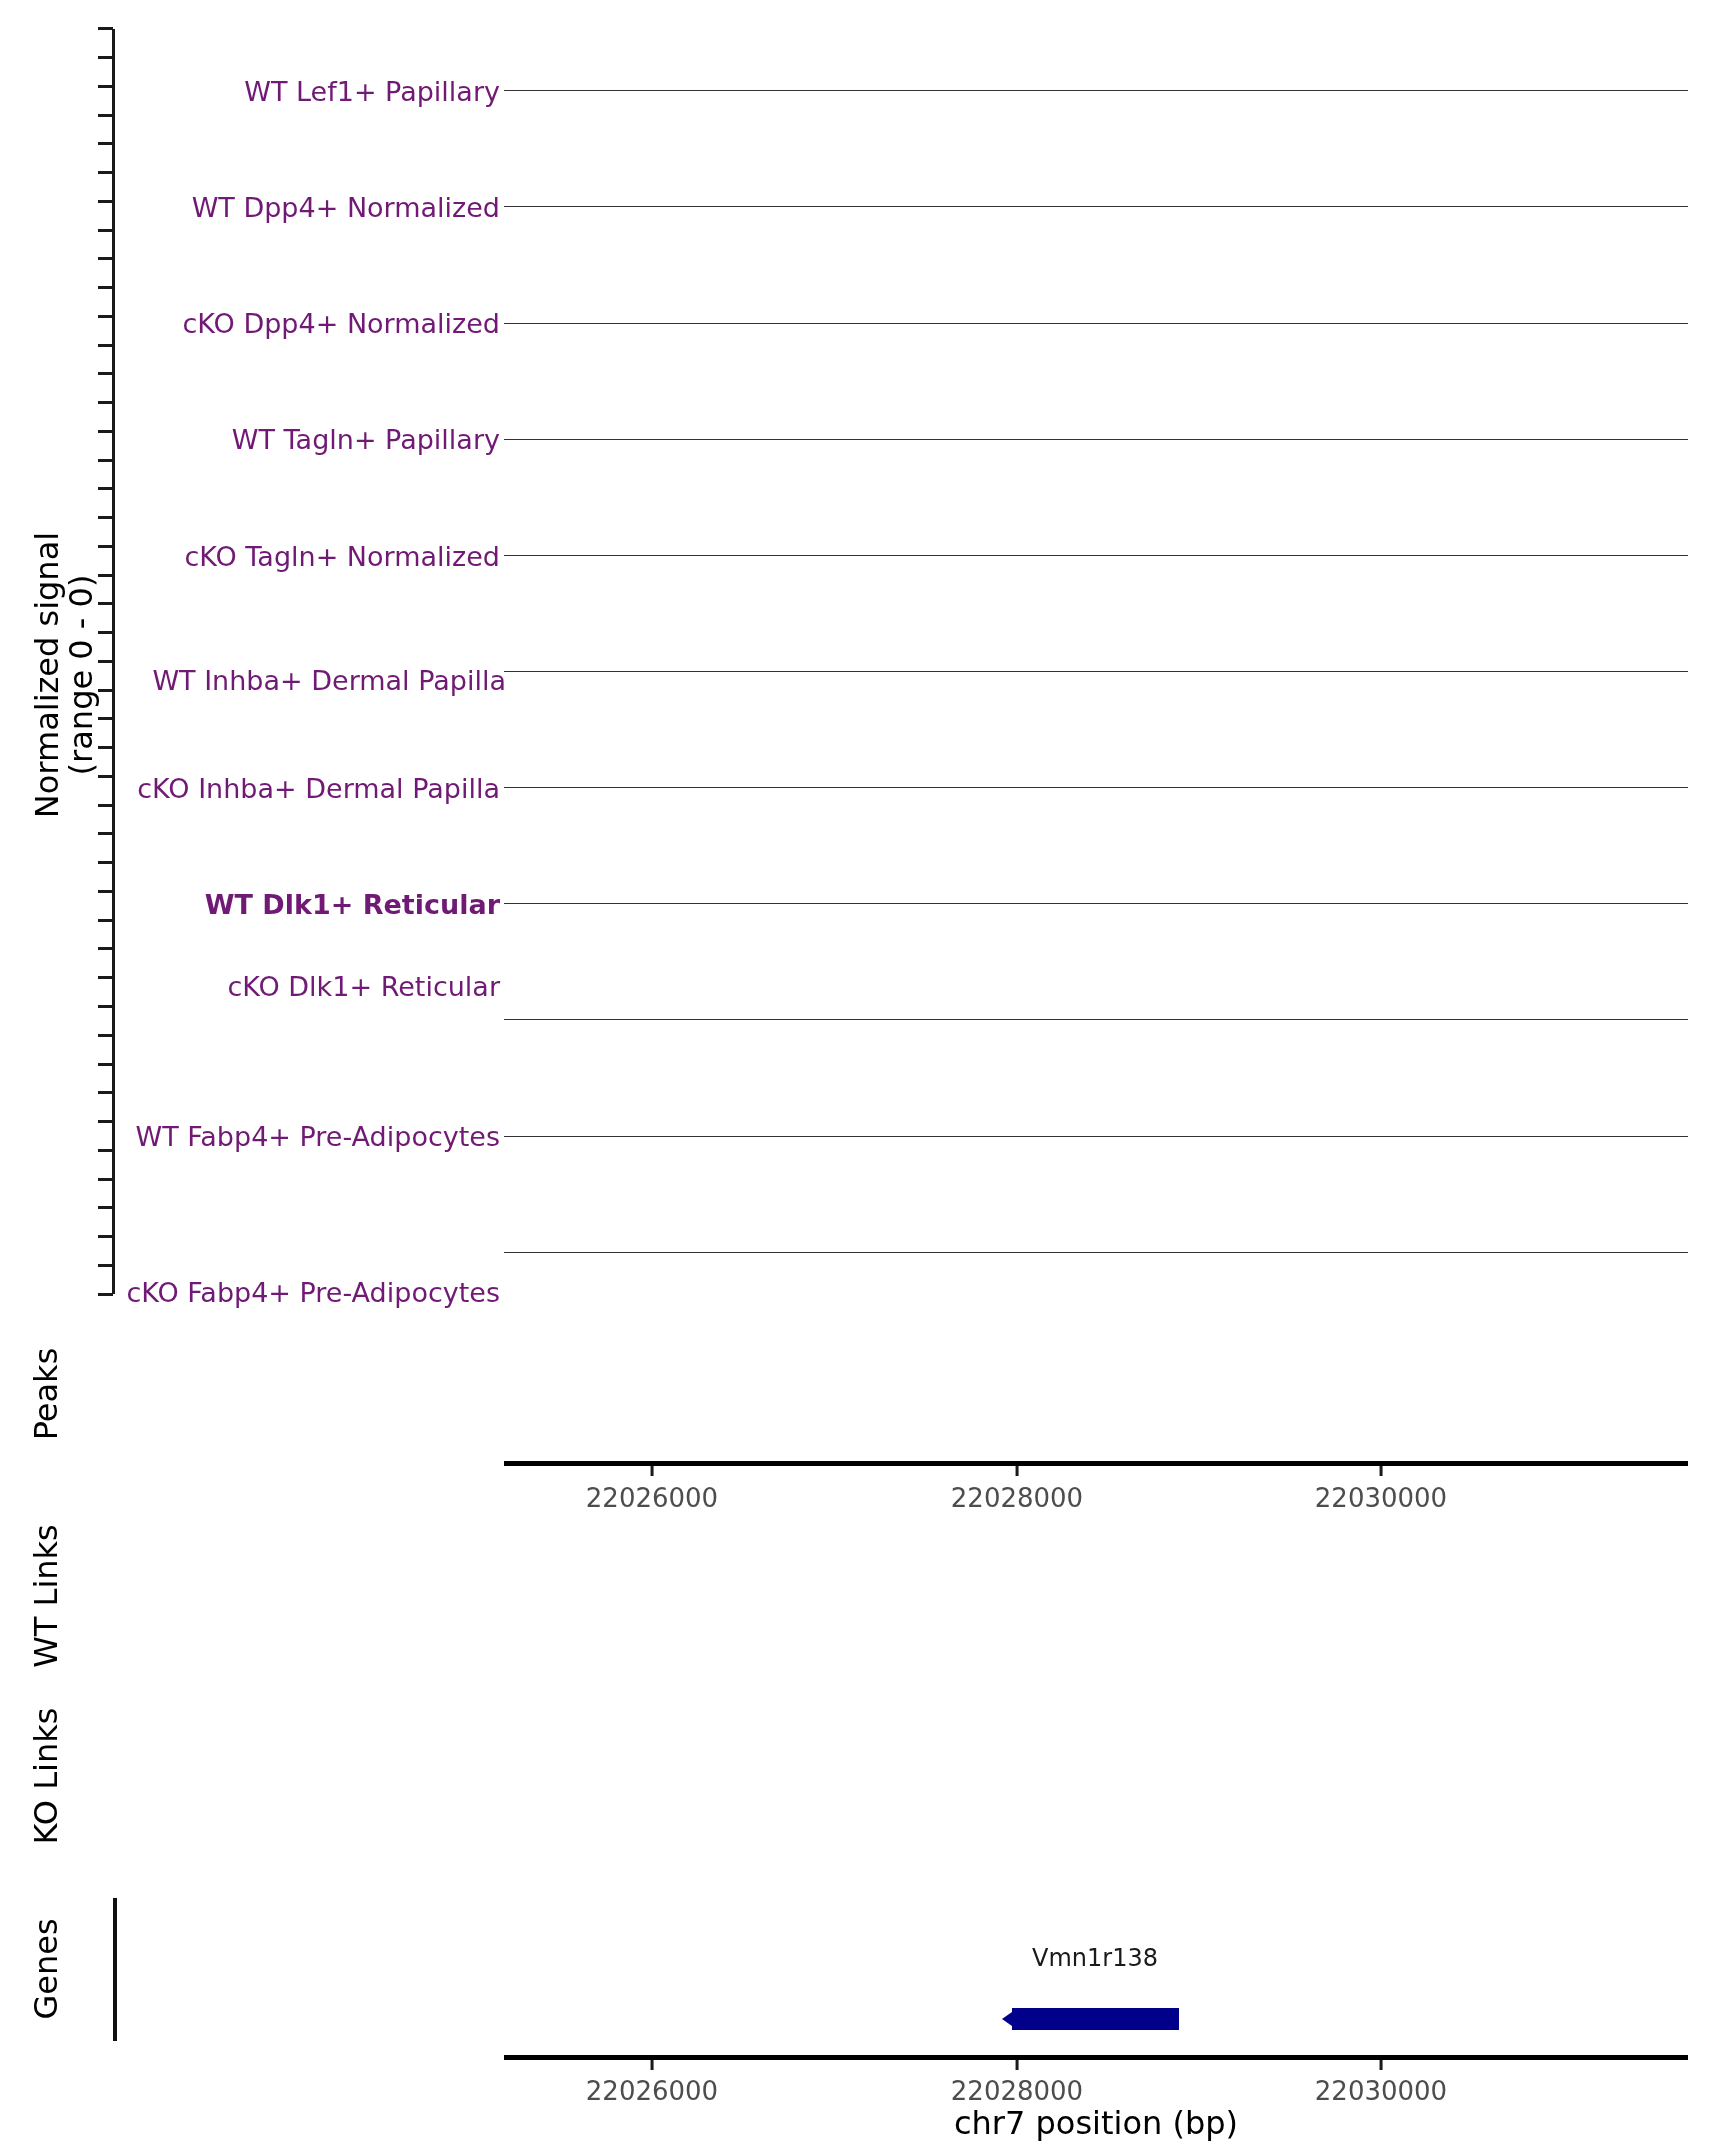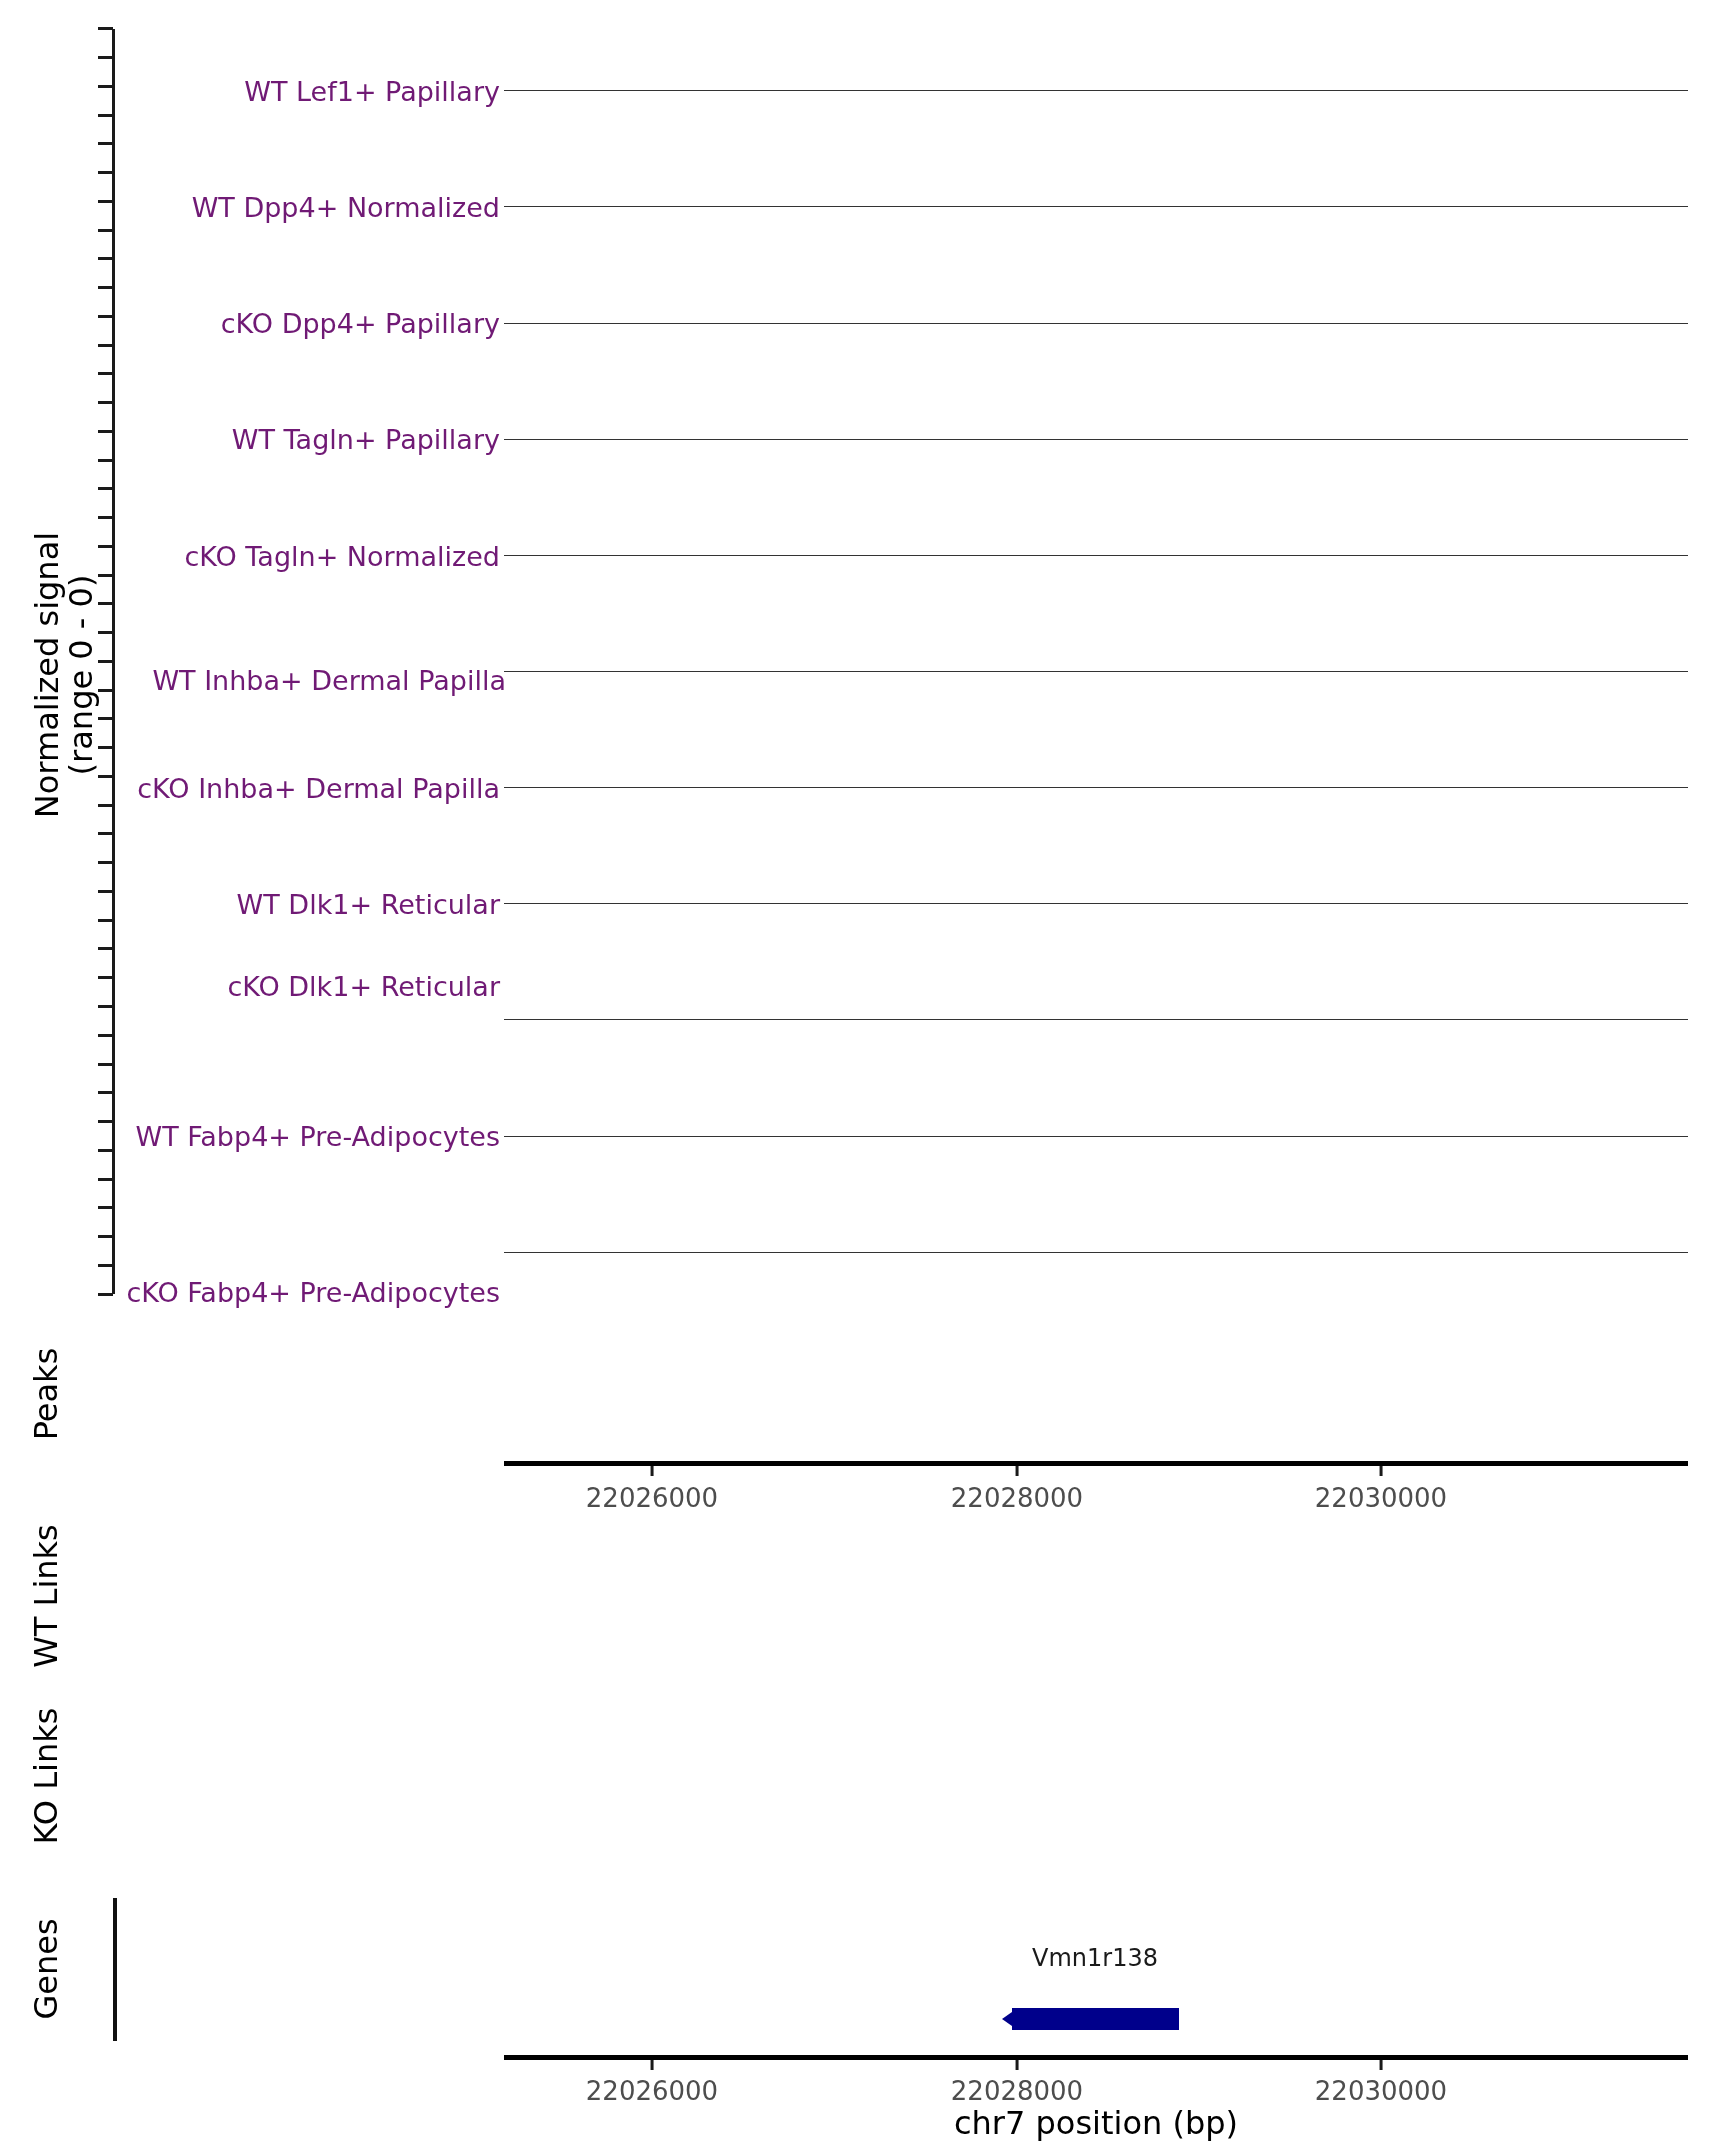--- a/index.html
+++ b/index.html
@@ -106,31 +106,31 @@
       <div class="btick" style="top: 1235px;"></div>
       <div class="btick" style="top: 1264px;"></div>
       <div class="btick" style="top: 1293px;"></div>
     </div>
 
   <div id="tracks">
       <div class="track-label" style="top: 91px;">WT Lef1+ Papillary</div>
       <div class="track-line" style="top: 90px; background: rgb(51, 51, 51);"></div>
       <div class="track-label" style="top: 207px;">WT Dpp4+ Normalized</div>
       <div class="track-line" style="top: 206px; background: rgb(51, 51, 51);"></div>
-      <div class="track-label" style="top: 323px;">cKO Dpp4+ Papillary</div>
+      <div class="track-label" style="top: 323px;">cKO Dpp4+ Normalized</div>
       <div class="track-line" style="top: 323px; background: rgb(51, 51, 51);"></div>
       <div class="track-label" style="top: 439px;">WT Tagln+ Papillary</div>
       <div class="track-line" style="top: 439px; background: rgb(51, 51, 51);"></div>
       <div class="track-label" style="top: 556px;">cKO Tagln+ Normalized</div>
       <div class="track-line" style="top: 555px; background: rgb(51, 51, 51);"></div>
       <div class="track-label" style="top: 680px; margin-left: 6px;">WT Inhba+ Dermal Papilla</div>
       <div class="track-line" style="top: 671px; background: rgb(51, 51, 51);"></div>
       <div class="track-label" style="top: 788px;">cKO Inhba+ Dermal Papilla</div>
       <div class="track-line" style="top: 787px; background: rgb(51, 51, 51);"></div>
-      <div class="track-label" style="top: 904px;">WT Dlk1+ Reticular</div>
+      <div class="track-label" style="top: 904px; font-weight: bold;">WT Dlk1+ Reticular</div>
       <div class="track-line" style="top: 903px; background: rgb(51, 51, 51);"></div>
       <div class="track-label" style="top: 986px;">cKO Dlk1+ Reticular</div>
       <div class="track-line" style="top: 1019px; background: rgb(51, 51, 51);"></div>
       <div class="track-label" style="top: 1136px;">WT Fabp4+ Pre-Adipocytes</div>
       <div class="track-line" style="top: 1136px; background: rgb(51, 51, 51);"></div>
       <div class="track-label" style="top: 1292px;">cKO Fabp4+ Pre-Adipocytes</div>
       <div class="track-line" style="top: 1252px; background: rgb(51, 51, 51);"></div>
     </div>
 
   <div class="vrot section-label" style="left:46px; top:1394px;">Peaks</div>

